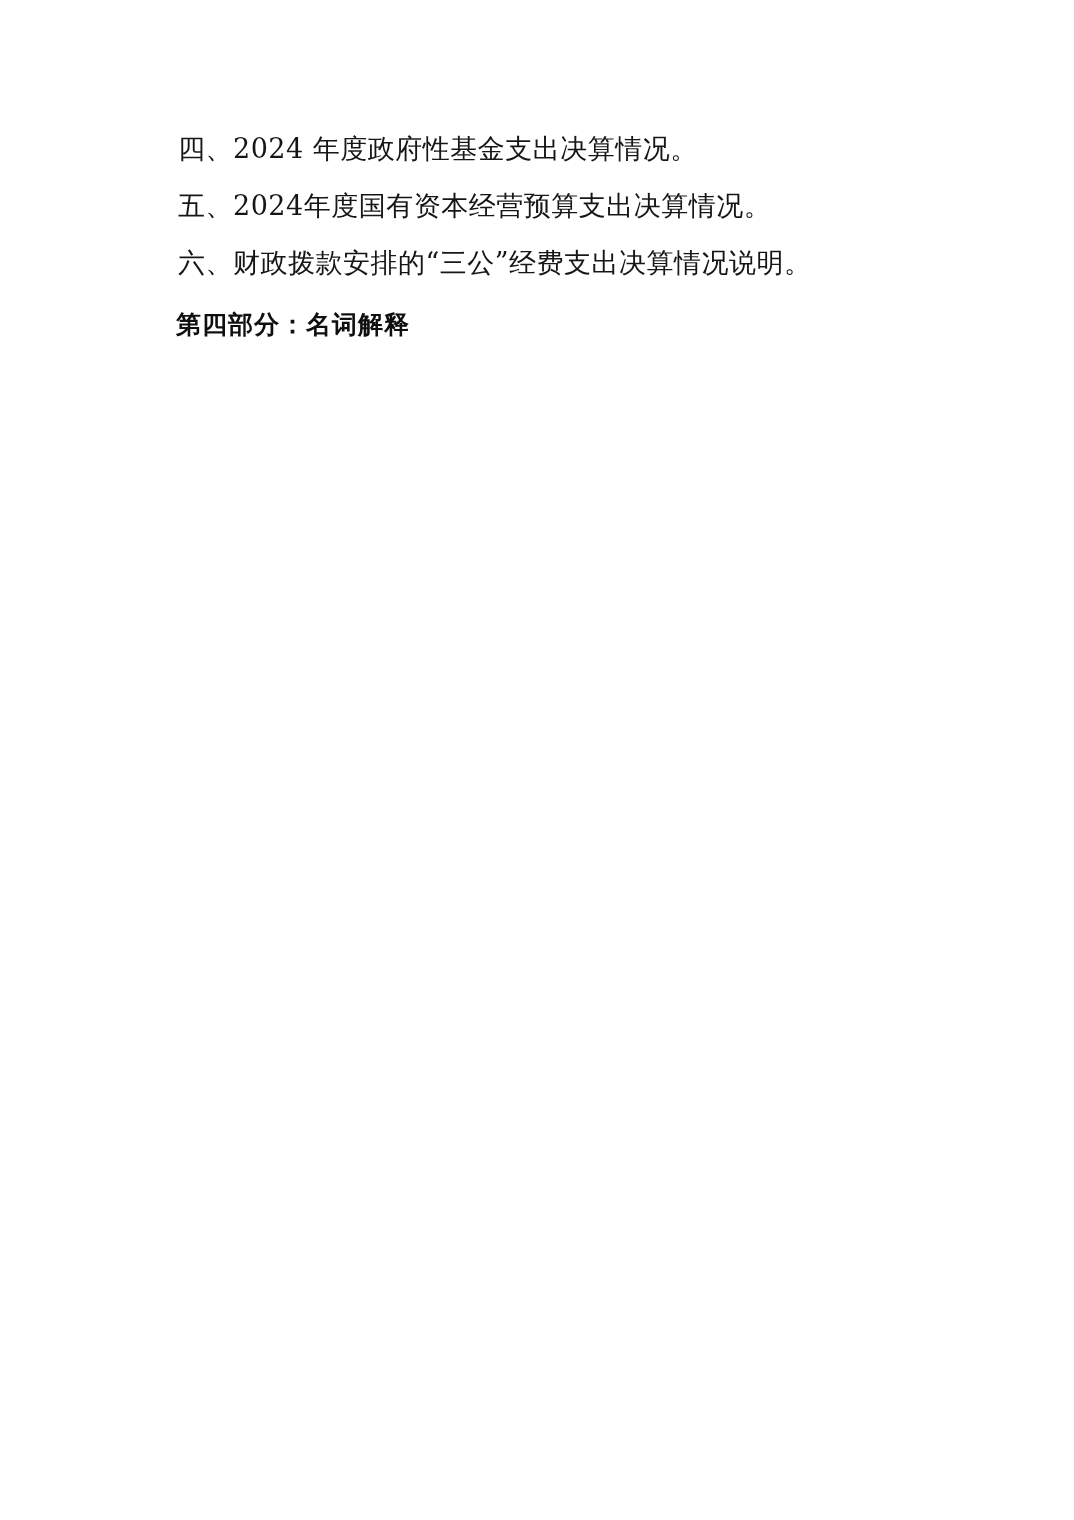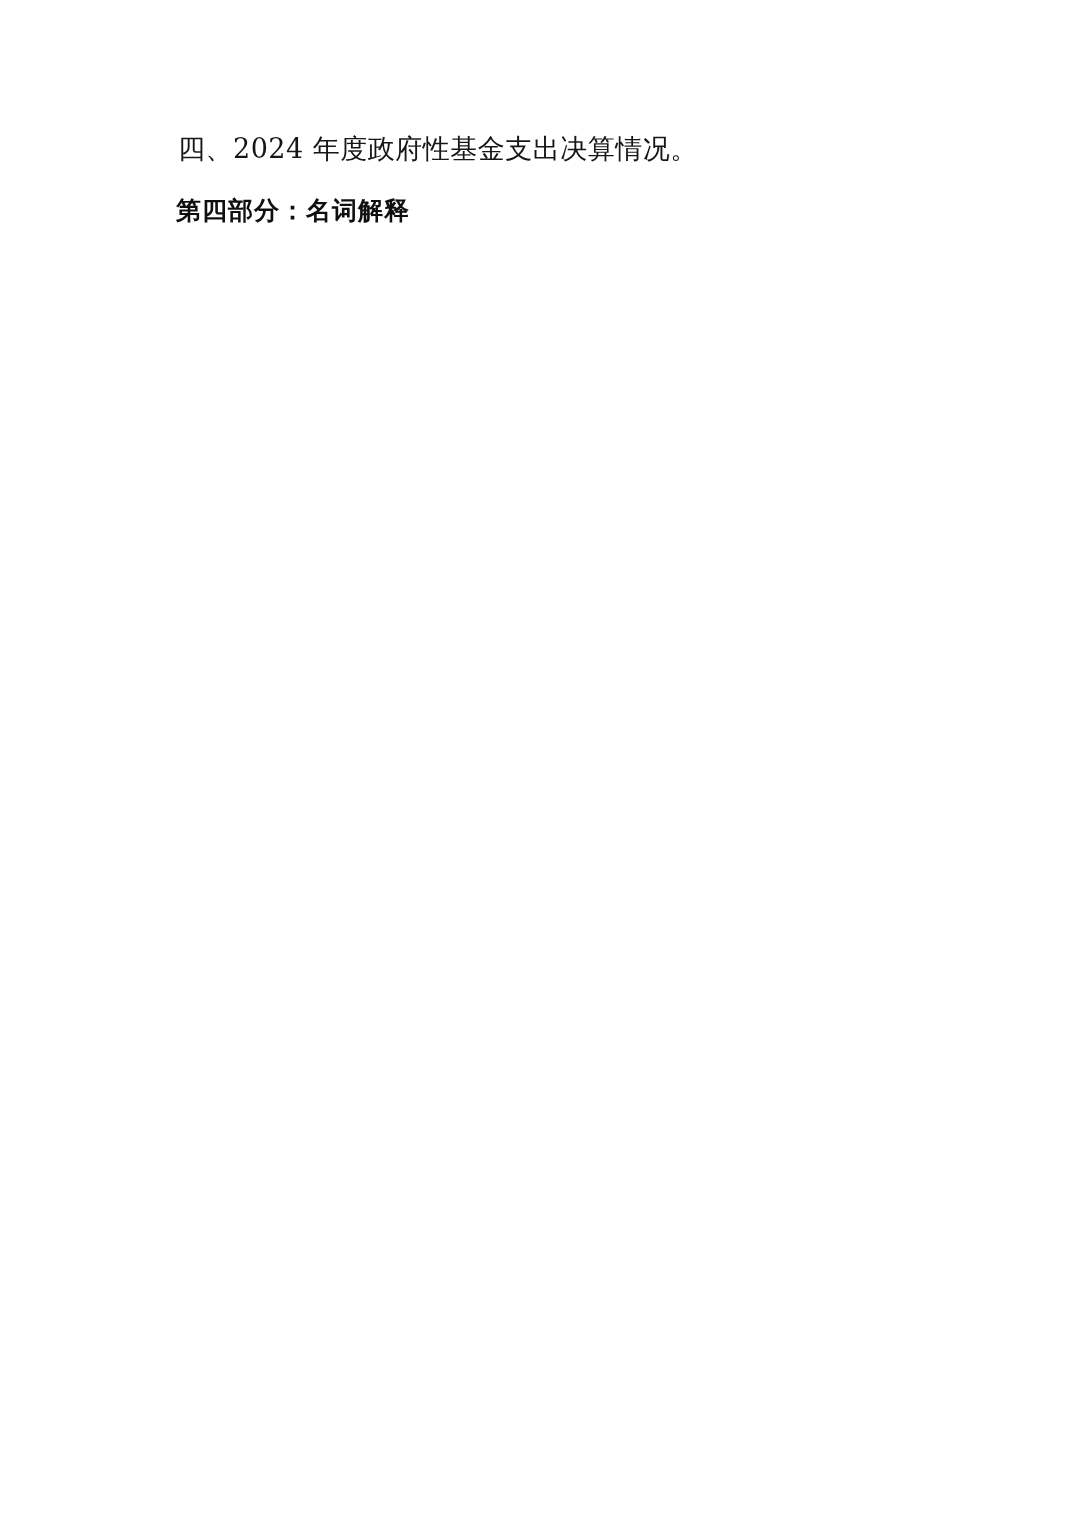--- a/index.html
+++ b/index.html
@@ -53,16 +53,18 @@
     color: #161616;
     letter-spacing: 2px;
   }
 </style>
 </head>
 <body>
 
 <div class="page">
   <div class="content">
     <div class="toc-line">四、2024 年度政府性基金支出决算情况。</div>
+    <div class="toc-line">五、2024年度国有资本经营预算支出决算情况。</div>
+    <div class="toc-line">六、财政拨款安排的“三公”经费支出决算情况说明。</div>
     <div class="section-title">第四部分：名词解释</div>
   </div>
   <div class="footer">- 3 -</div>
 </div>
 
 </body></html>

